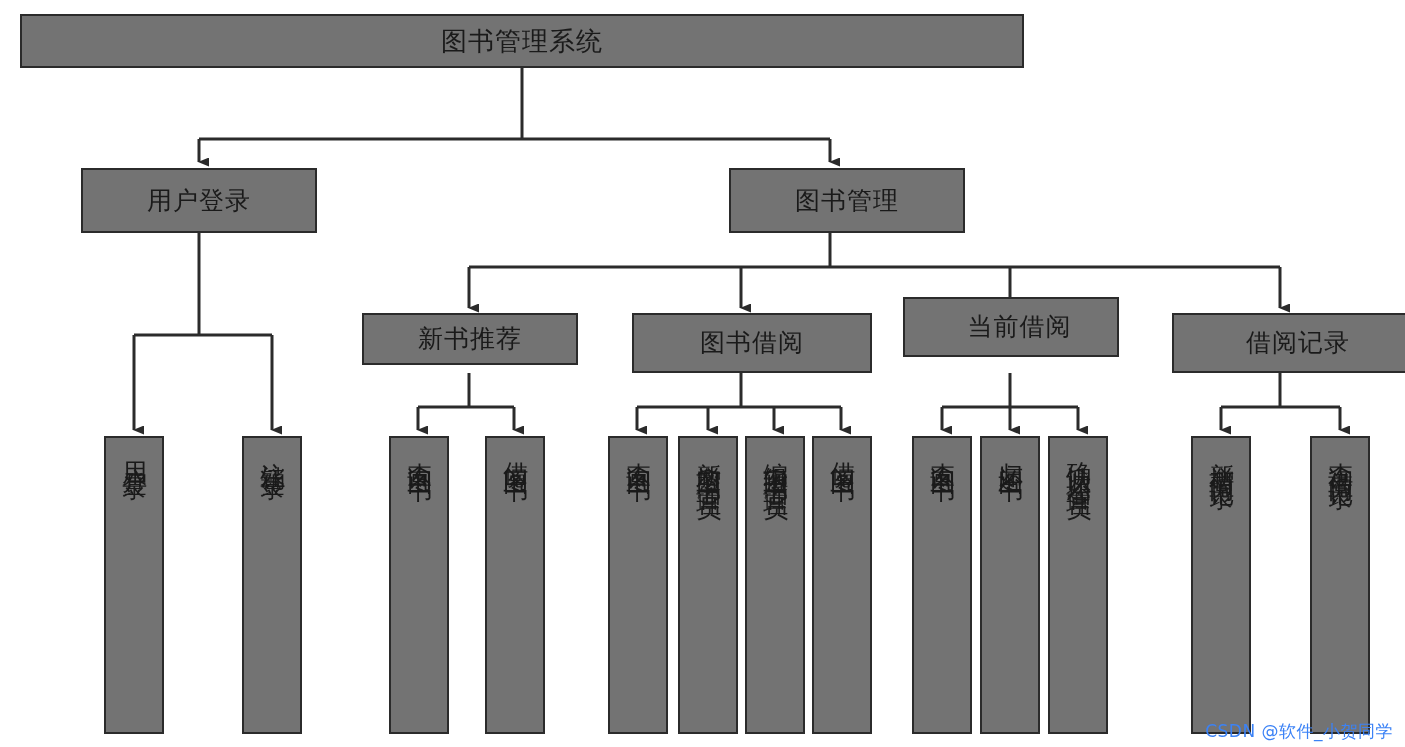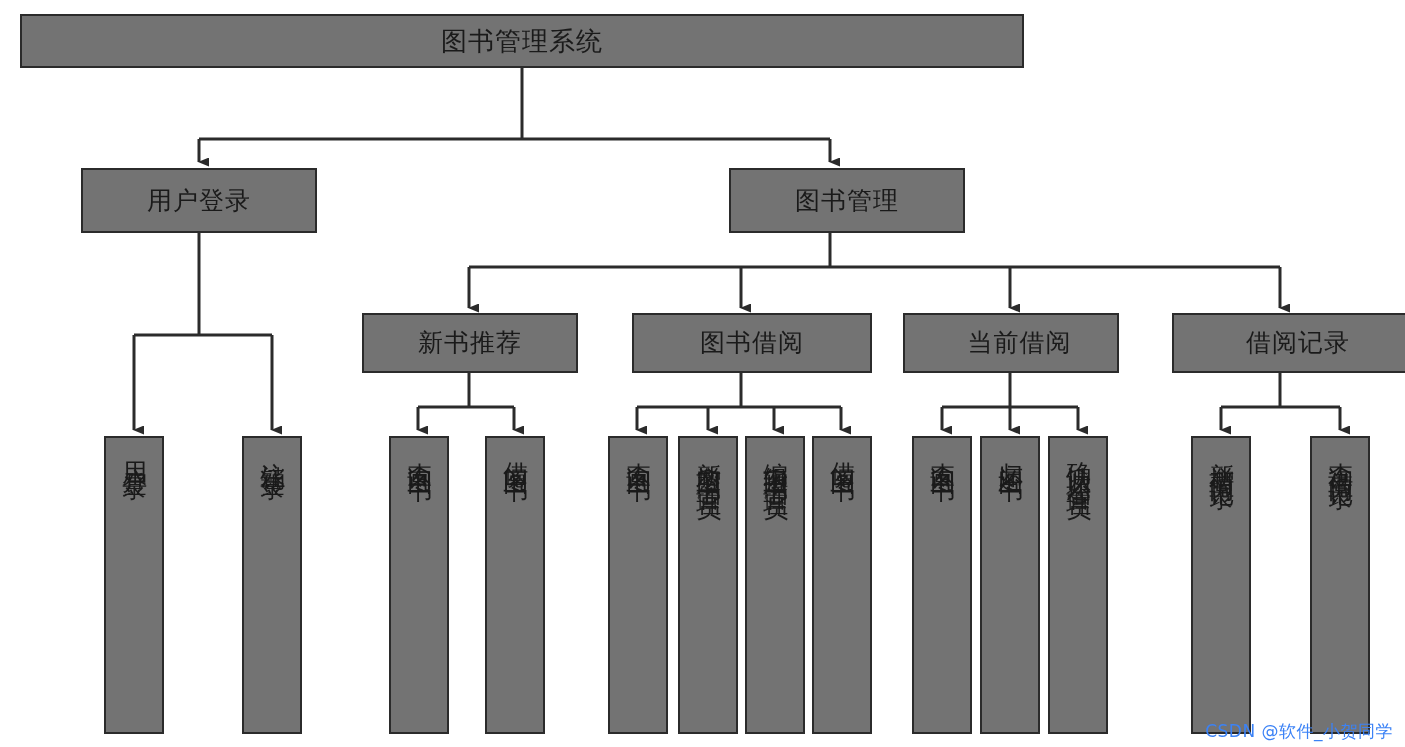--- a/index.html
+++ b/index.html
@@ -126,25 +126,25 @@
       <path d="M1340,407 L1340,430" marker-end="url(#arr)"></path>
     </g>
   </svg>
 
   <div class="node h title" style="left:20px; top:14px; width:1004px; height:54px;">图书管理系统</div>
 
   <div class="node h" style="left:81px; top:168px; width:236px; height:65px;">用户登录</div>
 
   <div class="node h" style="left:711px; top:168px; width:236px; height:65px;margin-left:18px;">图书管理</div>
 
-  <div class="node h" style="left:362px; top:313px; width:216px; height:60px;">新书推荐</div>
+  <div class="node h" style="left:362px; top:313px; width:216px; height:52px;">新书推荐</div>
 
   <div class="node h" style="left:632px; top:313px; width:240px; height:60px;">图书借阅</div>
 
-  <div class="node h" style="left:903px; top:313px; width:216px; height:60px;padding-left:17px;">当前借阅</div>
+  <div class="node h" style="left:903px; top:297px; width:216px; height:60px;padding-left:17px;">当前借阅</div>
 
   <div class="node h" style="left:1172px; top:313px; width:252px; height:60px;">借阅记录</div>
 
   <div class="node v" style="left:104px; top:436px; width:60px; height:298px;">
     <span>用户登录</span>
   </div>
   <div class="node v" style="left:242px; top:436px; width:60px; height:298px;">
     <span>注销登录</span>
   </div>
 

